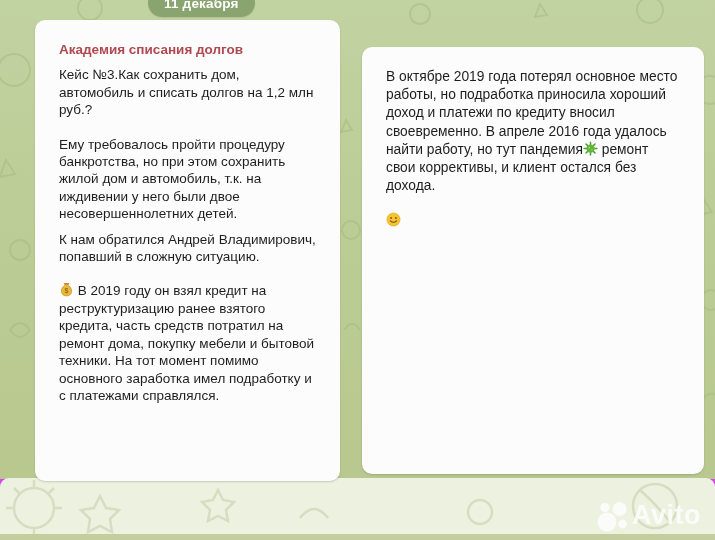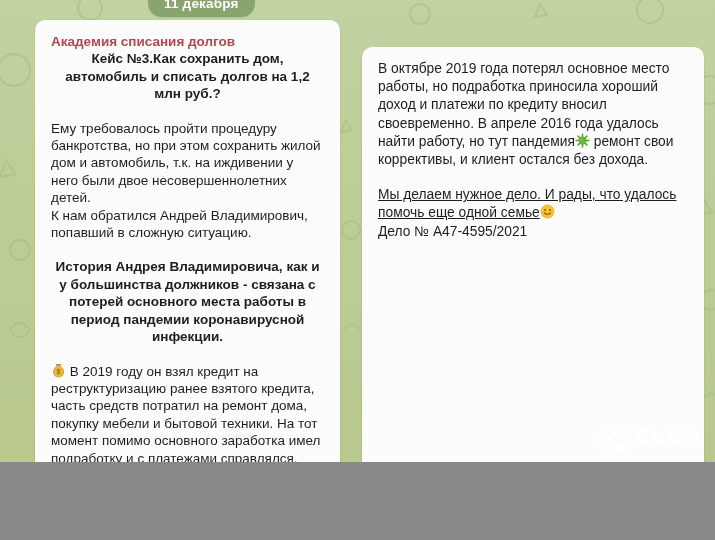--- a/index.html
+++ b/index.html
@@ -1,17 +1,17 @@
 <!DOCTYPE html>
 <html><head>
 <meta charset="utf-8">
 <style>
   html,body{margin:0;padding:0;background:#888;}
   .stage{
-    position:relative;width:715px;height:462px;overflow:hidden;
+    position:relative;width:715px;height:540px;overflow:hidden;
     font-family:"Liberation Sans",sans-serif;
     background:#d946ef;
   }
   .bg-green{position:absolute;left:0;top:0;width:715px;height:479px;
     background:linear-gradient(180deg,#c2d3a2 0%,#bccd97 40%,#b8c88e 100%);}
   .bg-green svg,.bottom-area svg{position:absolute;left:0;top:0;}
   .bottom-area{position:absolute;left:0;top:478px;width:715px;height:62px;
     background:#edf1e0;border-radius:9px 9px 0 0;}
   .bottom-strip{position:absolute;left:0;bottom:0;width:715px;height:6px;
     background:#c3cd9d;}
@@ -23,24 +23,24 @@
     box-shadow:0 1px 1px rgba(0,0,0,.08);
   }
   .bubble{
     position:absolute;background:#fcfcfc;border-radius:10px;
     box-shadow:0 1px 2px rgba(80,95,60,.25);
     padding:13px 16px;box-sizing:border-box;overflow:hidden;
     color:#1e1e1e;font-size:13.5px;line-height:17.4px;
   }
   .bubble.left{left:35px;top:20px;width:305px;height:461px;}
   .bubble.right{left:362px;top:47px;width:342px;height:427px;font-size:13.8px;line-height:18.2px;}
-  .para{margin:0;}
+  .para{margin:8px;}
   .para.gap{margin-bottom:17px;}
   .para.channel{color:#b0494f;font-weight:bold;}
-  .para.bold{font-weight:bold;text-align:center;}
+  .para.bold{font-weight:normal;}
   .para.underline span{text-decoration:underline;}
   .inline-icon{display:inline-block;vertical-align:-2px;width:15px;height:15px;line-height:0;}
   .inline-icon svg{width:15px;height:15px;}
   .watermark{
     position:absolute;right:14px;bottom:8px;display:flex;align-items:center;
     opacity:.82;
     justify-content:space-between;
   }
   .watermark .logo{margin-right:4px;line-height:0;}
   .watermark .brand-text{
@@ -93,46 +93,44 @@
   <div class="date-badge">
     <span>11 декабря</span>
   </div>
 
   <div class="bubble left">
     <div id="left-paras">
         <div class="para channel"><span>Академия списания долгов</span></div>
         <div class="para bold gap"><span>Кейс №3.Как сохранить дом, автомобиль и списать долгов на 1,2 млн руб.?</span></div>
         <div class="para normal"><span>Ему требовалось пройти процедуру банкротства, но при этом сохранить жилой дом и автомобиль, т.к. на иждивении у него были двое несовершеннолетних детей.</span></div>
         <div class="para normal gap"><span>К нам обратился Андрей Владимирович, попавший в сложную ситуацию.</span></div>
-        <div class="para bold gap"><span>История Андрея Владимировича, как и у большинства должников - связана с потерей основного места работы в период пандемии коронавирусной инфекции.</span></div>
         <div class="para normal"><span class="inline-icon" aria-label="💰"><svg viewBox="0 0 16 16">
               <path d="M6 3.2 L5 1.4 Q4.8 1 5.3 1 L10.7 1 Q11.2 1 11 1.4 L10 3.2 Z" fill="#c9922c"></path>
               <path d="M8 3.4 C4.6 3.4 2.6 6.6 2.6 9.8 C2.6 13 5 14.8 8 14.8 C11 14.8 13.4 13 13.4 9.8 C13.4 6.6 11.4 3.4 8 3.4 Z" fill="#e9b93b" stroke="#c9922c" stroke-width="0.8"></path>
               <text x="8" y="11.6" font-size="7.5" font-weight="bold" fill="#9c6f12" text-anchor="middle" font-family="Liberation Sans,sans-serif">$</text>
             </svg></span><span> В 2019 году он взял кредит на реструктуризацию ранее взятого кредита, часть средств потратил на ремонт дома, покупку мебели и бытовой техники. На тот момент помимо основного заработка имел подработку и с платежами справлялся.</span></div>
       </div>
   </div>
 
   <div class="bubble right">
     <div id="right-paras">
         <div class="para normal gap"><span>В октябре 2019 года потерял основное место работы, но подработка приносила хороший доход и платежи по кредиту вносил своевременно. В апреле 2016 года удалось найти работу, но тут пандемия</span><span class="inline-icon" aria-label="🦠"><svg viewBox="0 0 16 16">
               <g stroke="#4f9e2d" stroke-width="1.6" stroke-linecap="round">
                 <path d="M8 1.2 V4 M8 12 V14.8 M1.2 8 H4 M12 8 H14.8 M3.2 3.2 L5.2 5.2 M10.8 10.8 L12.8 12.8 M12.8 3.2 L10.8 5.2 M5.2 10.8 L3.2 12.8"></path>
               </g>
               <circle cx="8" cy="8" r="4.4" fill="#64b43c"></circle>
               <circle cx="6.6" cy="7.2" r="1" fill="#8fd06a"></circle>
               <circle cx="9.4" cy="9.2" r="0.8" fill="#8fd06a"></circle>
             </svg></span><span> ремонт свои коррективы, и клиент остался без дохода.</span></div>
-        <div class="para underline"><span>Мы делаем нужное дело. И рады, что удалось помочь еще одной семье</span><span class="inline-icon" aria-label="😊"><svg viewBox="0 0 16 16">
+        <div class="para underline"><span class="inline-icon" aria-label="😊"><svg viewBox="0 0 16 16">
               <circle cx="8" cy="8" r="7" fill="#f6c332" stroke="#dfa31b" stroke-width="0.6"></circle>
               <circle cx="5.4" cy="6.3" r="1" fill="#7a4d12"></circle>
               <circle cx="10.6" cy="6.3" r="1" fill="#7a4d12"></circle>
               <path d="M4.6 9.4 Q8 12.6 11.4 9.4" fill="none" stroke="#7a4d12" stroke-width="1.1" stroke-linecap="round"></path>
             </svg></span></div>
-        <div class="para normal"><span>Дело № А47-4595/2021</span></div>
       </div>
   </div>
 
   <div class="watermark">
     <span class="logo">
       <svg width="32" height="34" viewBox="0 0 32 34">
         <g fill="#ffffff">
           <circle cx="9" cy="9.5" r="4.6"></circle>
           <circle cx="23.5" cy="11" r="7"></circle>
           <circle cx="11" cy="24" r="9.4"></circle>

